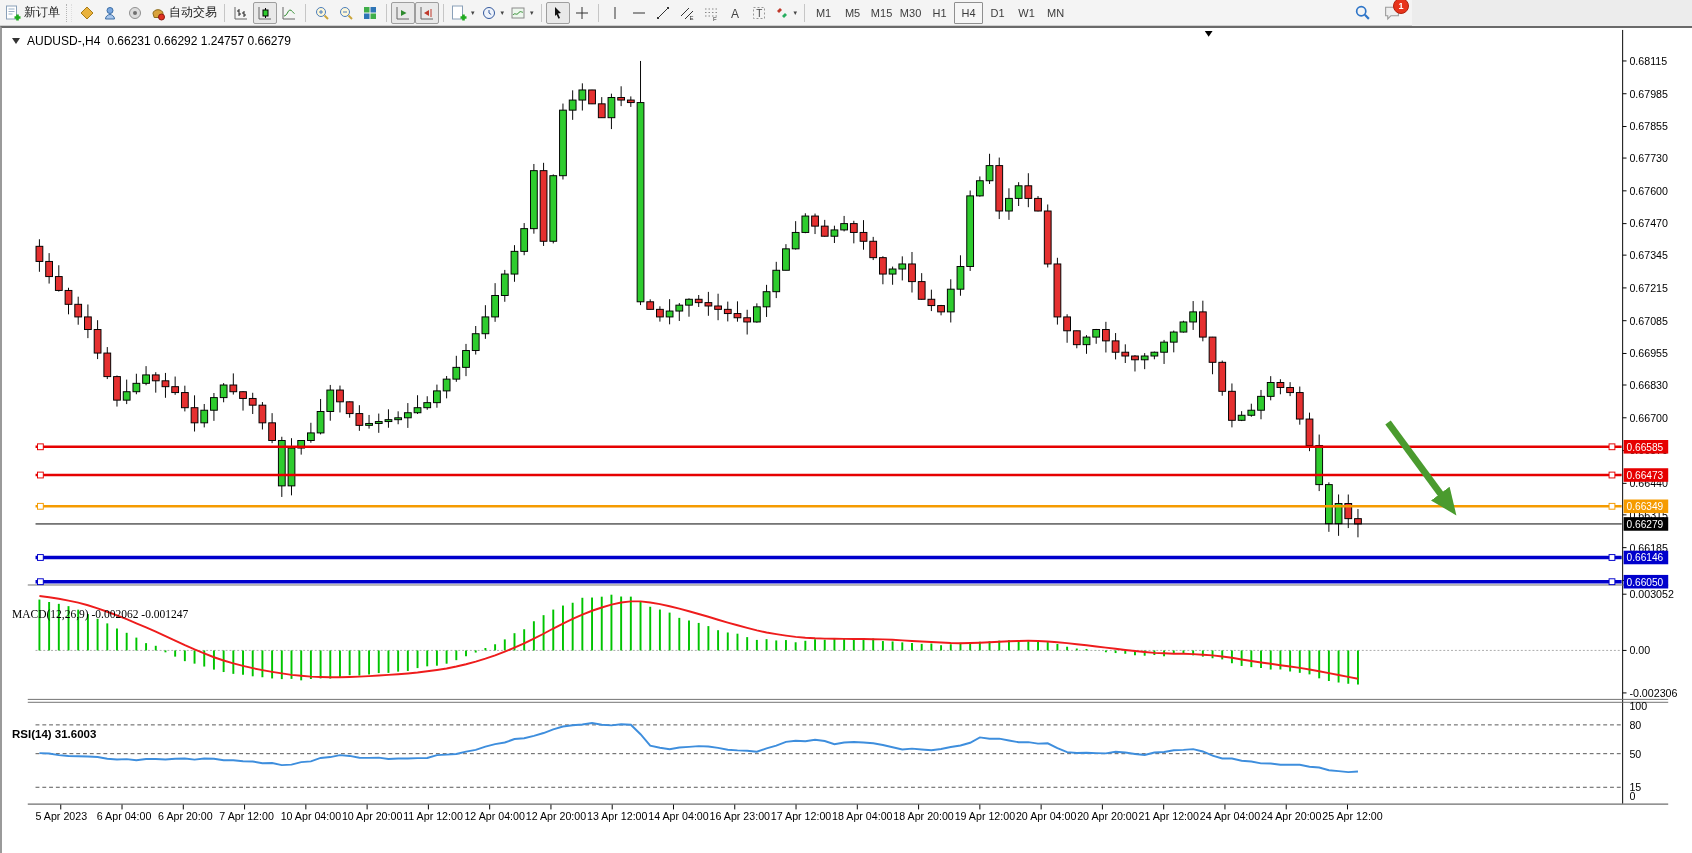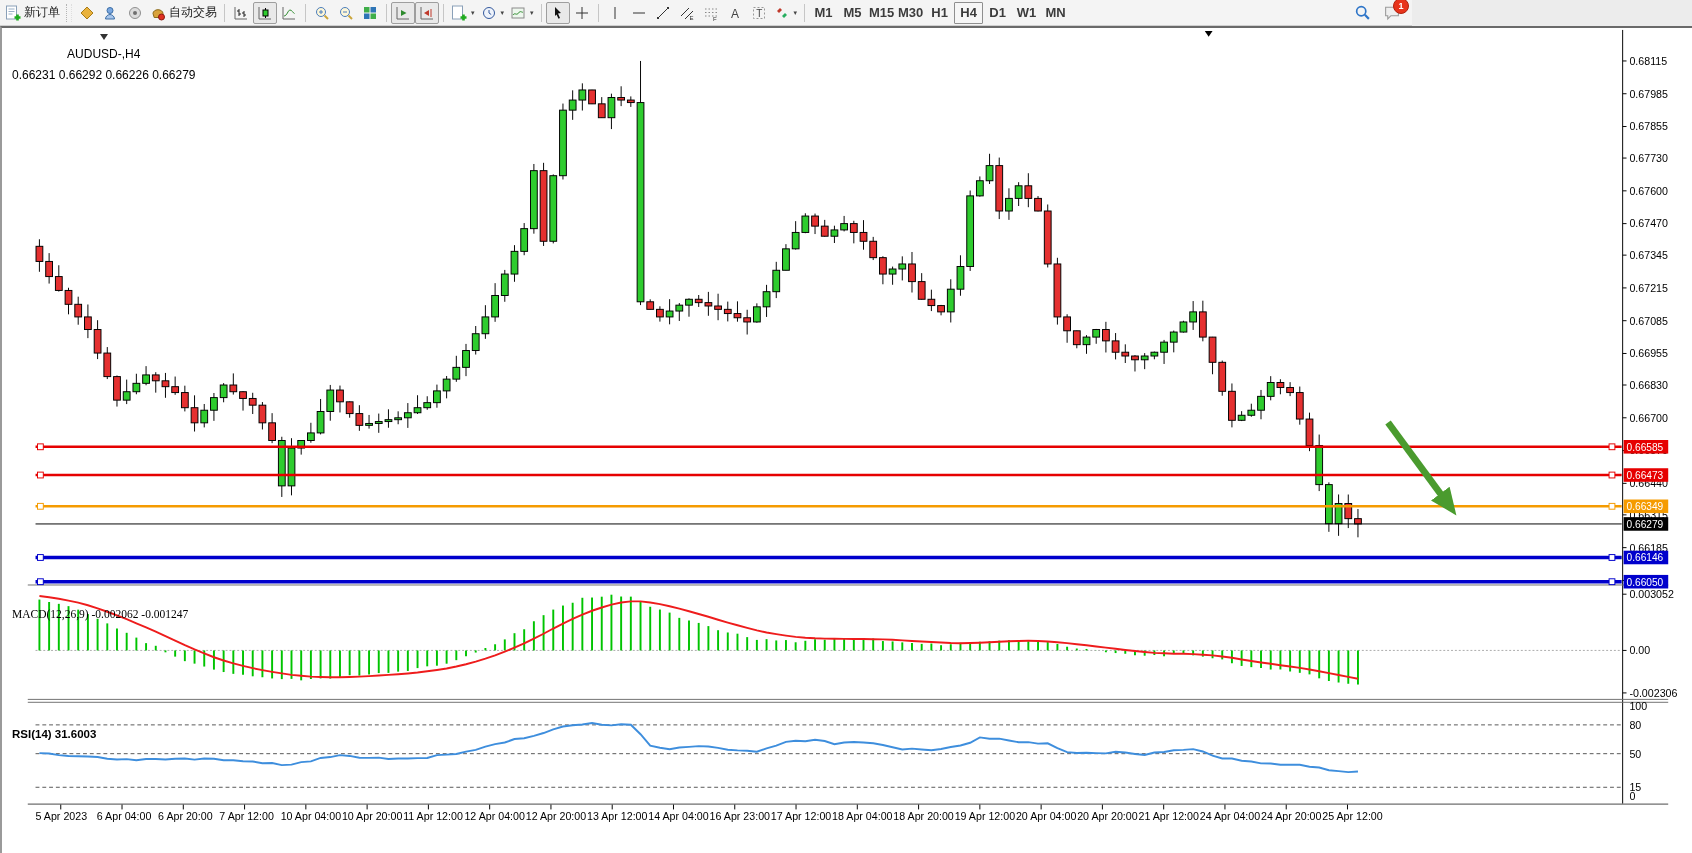--- a/index.html
+++ b/index.html
@@ -7,34 +7,34 @@
   
   #toolbar{position:absolute;left:0;top:0;width:1412px;height:26px;background:#f4f4f4;
     border-bottom:1px solid #cfcfcf;display:flex;align-items:center;padding:0 2px;box-sizing:border-box;}
   .tb-btn{height:22px;min-width:24px;display:flex;align-items:center;justify-content:center;
     border:1px solid transparent;background:transparent;gap:3px;padding:0 2px;box-sizing:border-box;}
   .tb-btn.pressed{background:#e9e9e9;border:1px solid #9e9e9e;border-radius:2px;}
   .tb-label{font-size:12px;color:#222;white-space:nowrap;}
   .tb-sep{width:1px;height:18px;background:#c6c6c6;margin:0 4px;}
   .tb-grip{width:4px;height:18px;margin:0 3px;border-left:1px dotted #b5b5b5;border-right:1px dotted #dedede;}
   .caret{font-size:7px;color:#444;margin-left:1px;}
-  .tf-btn{height:20px;min-width:27px;font-size:13px;font-weight:bold;color:#3c3c3c;display:flex;
+  .tf-btn{height:20px;min-width:27px;font-size:11px;font-weight:normal;color:#3c3c3c;display:flex;
     align-items:center;justify-content:center;border:1px solid transparent;background:transparent;}
   .tf-btn.active{background:#f6f6f6;border:1px solid #8f8f8f;border-radius:1px;text-align:center;}
   #tb-right{margin-left:auto;display:flex;align-items:center;gap:6px;padding-right:6px;}
   #chat-wrap{position:relative;}
   #chat-badge{position:absolute;right:-6px;top:-5px;width:14px;height:14px;border-radius:50%;
     background:#e8341c;color:#fff;font-size:9px;font-weight:bold;display:flex;align-items:center;justify-content:center;
     border:1px solid #b0210e;}
   
   #chart-window{position:absolute;left:0;top:26px;width:1692px;height:827px;background:#fff;
     border-top:2px solid #6a6a6a;border-left:2px solid #9a9a9a;box-sizing:border-box;}
   #chart-svg{position:absolute;left:0;top:0;}
   .overlay{position:absolute;font-size:12px;color:#000;white-space:nowrap;z-index:5;}
-  #chart-title{left:10px;top:6px;display:flex;align-items:center;gap:7px;flex-direction:column;}
+  #chart-title{left:10px;top:6px;display:flex;align-items:center;gap:7px;}
   #collapse-tri{width:0;height:0;border-left:4px solid transparent;border-right:4px solid transparent;
     border-top:6px solid #333;display:inline-block;}
   .ind-label{font-size:11.5px;}
 </style>
 </head>
 <body>
 
 <div id="toolbar">
   <div class="tb-btn">
     <svg width="16" height="16" viewBox="0 0 16 16">
@@ -806,17 +806,17 @@
             <path d="M0,0 L4,1.7 L0,3.4 z" fill="#4a9b2e"></path>
           </marker>
         </defs>
         <line x1="1403" y1="433" x2="1459" y2="509" stroke="#4a9b2e" stroke-width="7" marker-end="url(#ah)"></line>
       </g>
       <polygon points="1214,29 1222,29 1218,35" fill="#000"></polygon>
     </svg>
   <div class="overlay" id="chart-title">
     <span id="collapse-tri"></span>
     <span>AUDUSD-,H4</span>
-    <span>0.66231 0.66292 0.66226 0.66279</span>
+    <span>0.66231 0.66292 1.24757 0.66279</span>
   </div>
   <div class="overlay ind-label" style="left:10px;top:580px;font-family:Liberation Serif, serif;">MACD(12,26,9) -0.002062 -0.001247</div>
   <div class="overlay ind-label" style="left:10px;top:700px;font-weight:bold;">RSI(14) 31.6003</div>
 </div>
 
 </body></html>

